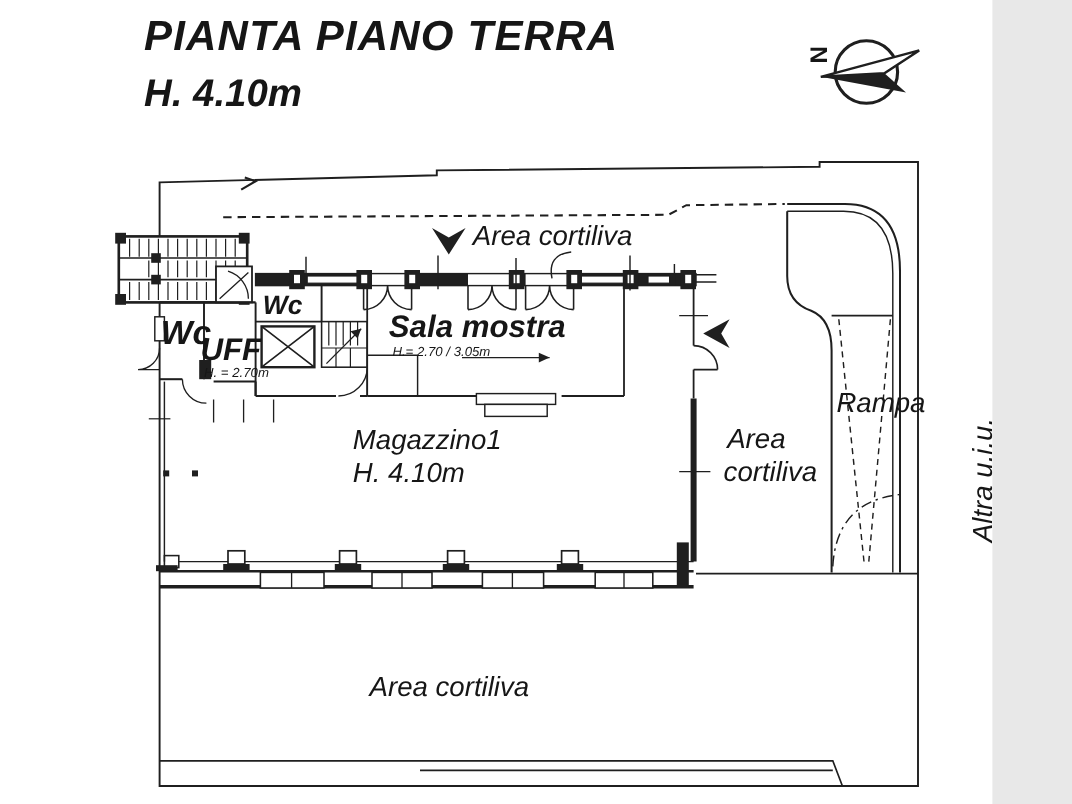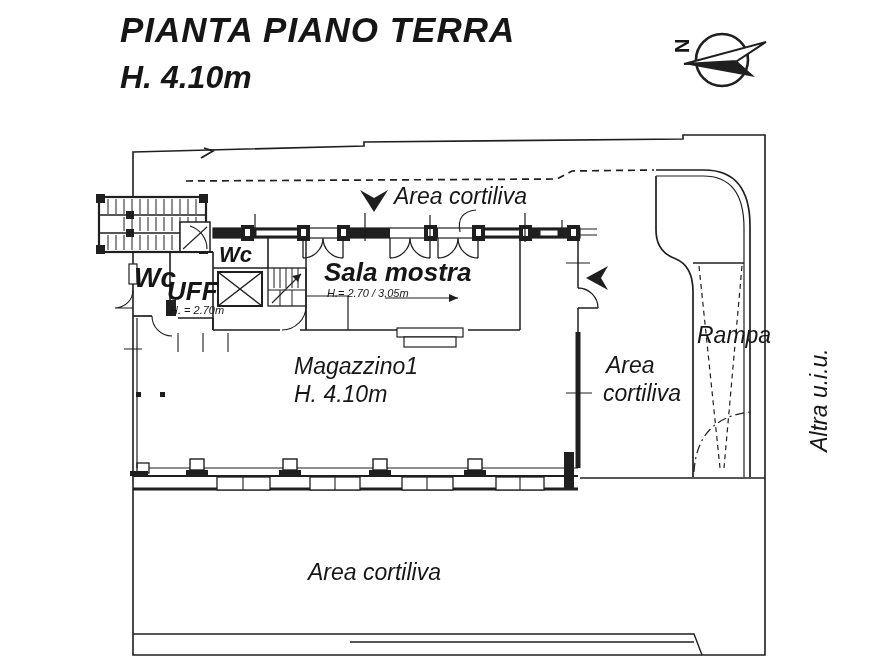--- a/index.html
+++ b/index.html
@@ -1,18 +1,18 @@
 <!DOCTYPE html>
 <html><head>
 <meta charset="utf-8">
 <style>
   html,body{margin:0;padding:0;background:#e8e8e8;}
   .page{
     position:relative;
-    width:893px;height:670px;
+    width:827px;height:670px;
     background:#ffffff;
     overflow:hidden;
     font-family:"Liberation Sans",sans-serif;
   }
   svg{display:block}
   .ink{stroke:#1f1f1f;}
   text{fill:#161616;font-family:"Liberation Sans",sans-serif;}
   .t-title{font-size:35px;font-style:italic;font-weight:700;letter-spacing:1px;}
   .t-sub{font-size:32px;font-style:italic;font-weight:700;}
   .t-room{font-style:italic;font-weight:600;}

